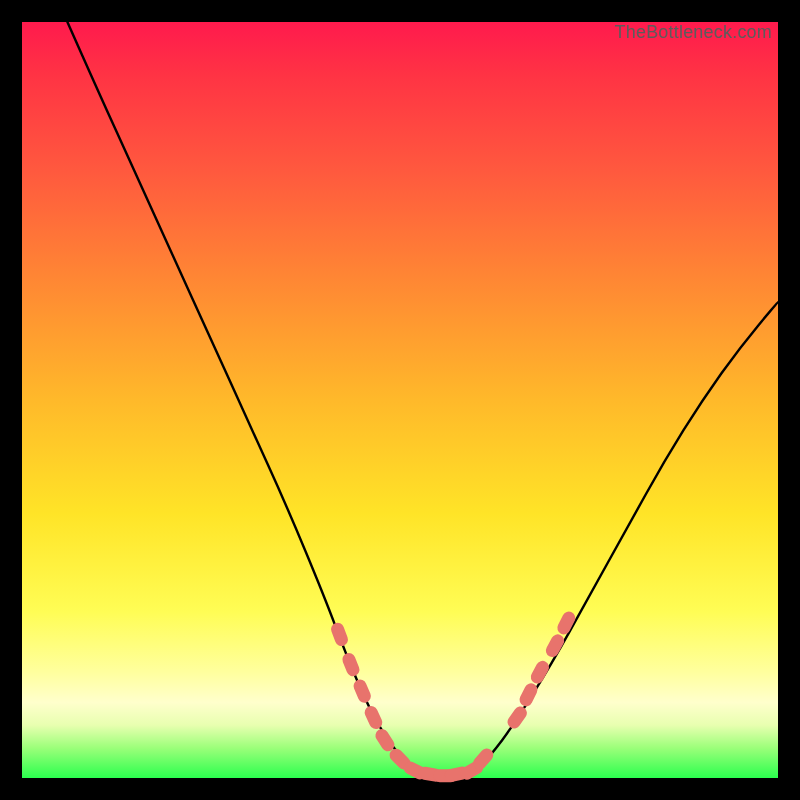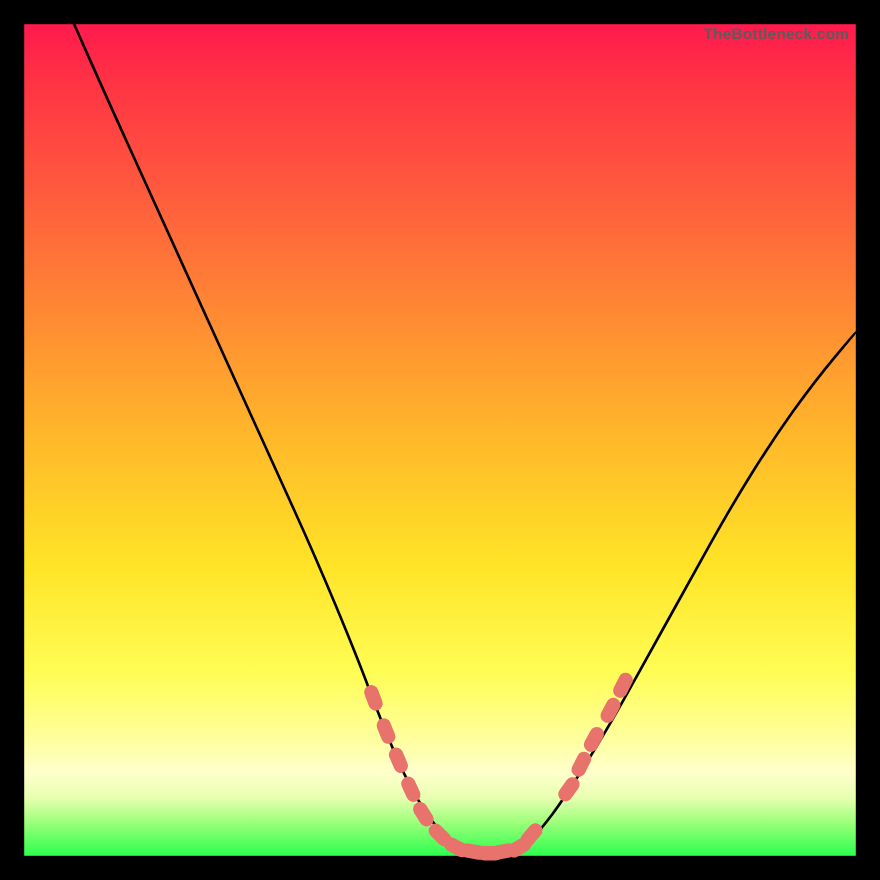--- a/index.html
+++ b/index.html
@@ -40,22 +40,22 @@
       #e8ffb0 93%,
       #9cff7a 96%,
       #2bff4e 100%
     );
   }
   .watermark {
     position: absolute;
     top: 0px;
     right: 6px;
     color: #5c5c5c;
-    font-size: 14px;
-    font-weight: 700;
+    font-size: 18px;
+    font-weight: 400;
     letter-spacing: 0.2px;
     user-select: none;
   }
   svg.curve {
     position: absolute;
     left: 0;
     top: 0;
     width: 756px;
     height: 756px;
     overflow: visible;

